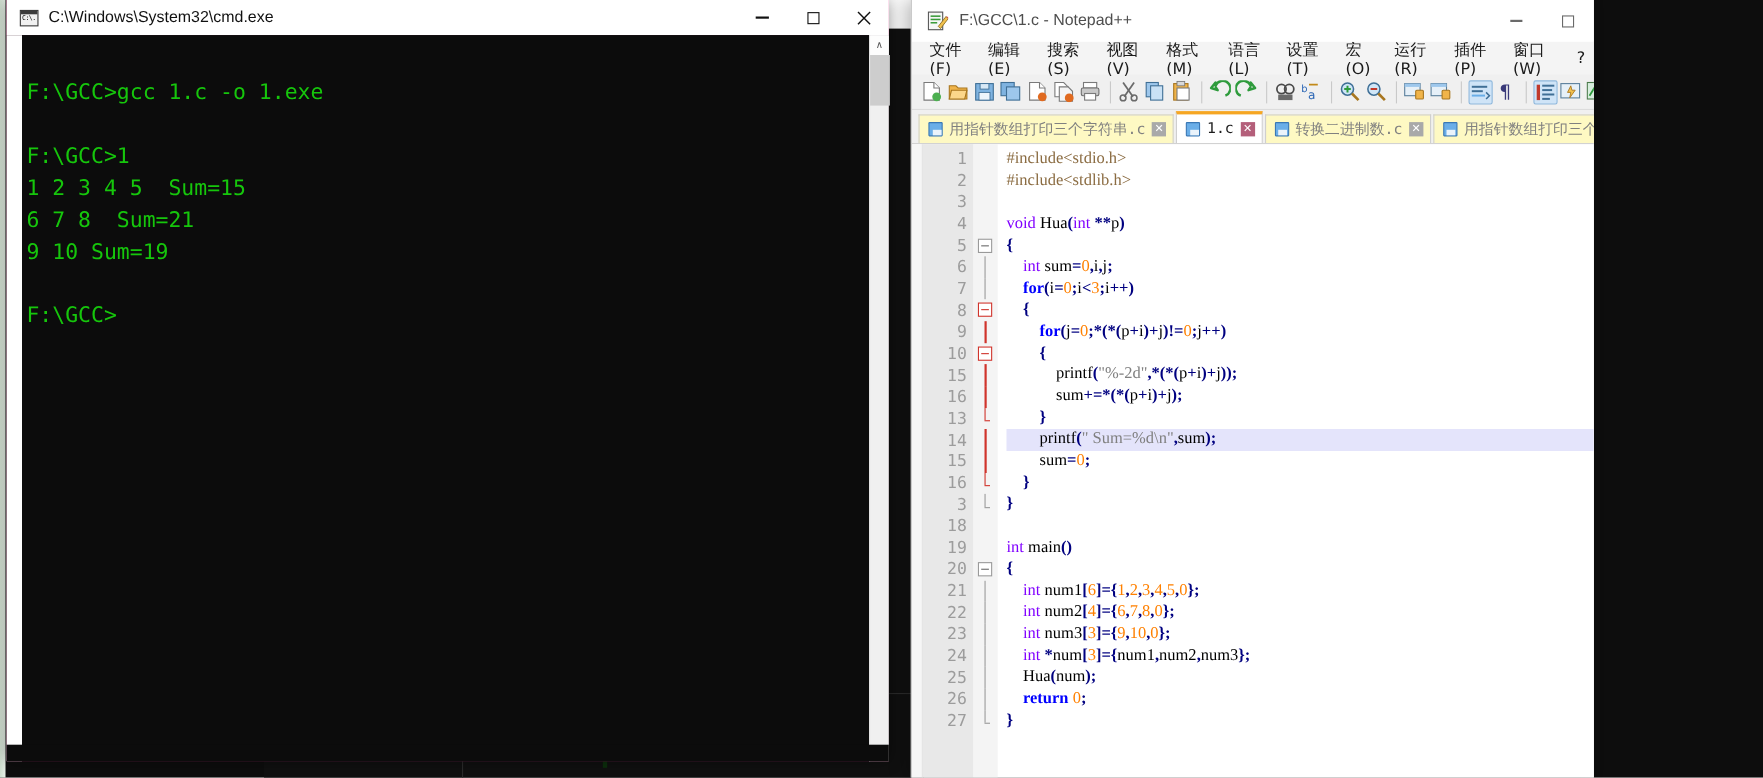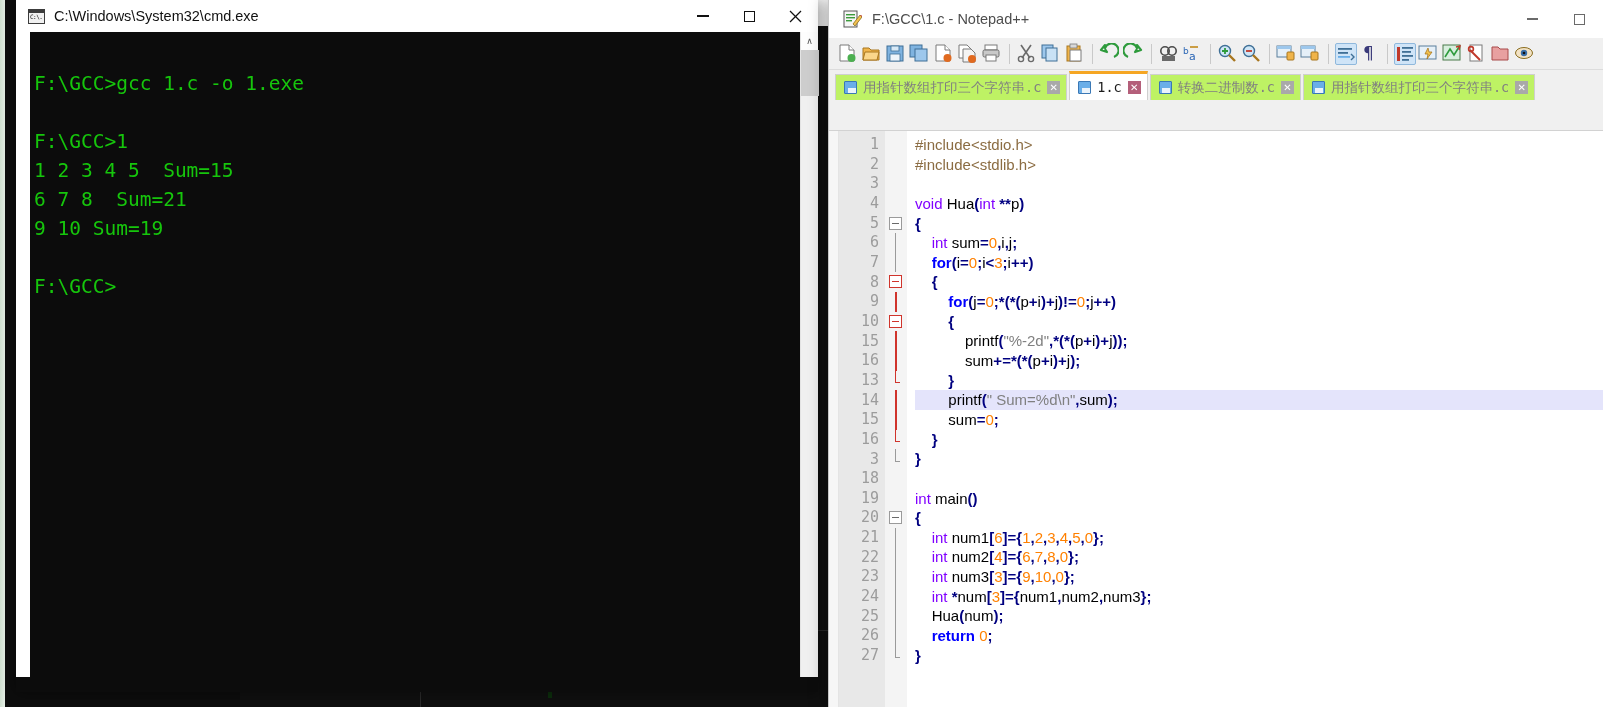--- a/index.html
+++ b/index.html
@@ -85,21 +85,21 @@
     position: absolute; left: 548px; top: 668px; width: 4px; height: 30px;
     background: #0c2f0c;
   }
   .bg-leftedge {
     position: absolute; left: 0; top: 0; width: 5px; height: 707px;
     background: linear-gradient(to right, #cfdfcf, #e7f0e7);
   }
 
   
   .cmd-win {
-    position: absolute; left: 16px; top: 0; width: 802px; height: 692px;
+    position: absolute; left: 6px; top: 0; width: 802px; height: 692px;
     background: #ec4899;
     box-shadow: 0 0 14px rgba(0,0,0,.45);
   }
   .cmd-title {
     height: 32px; background: #ffffff; display: flex; align-items: center;
     border-bottom: 0;
   }
   .cmd-icon {
     width: 17px; height: 15px; margin-left: 12px; margin-right: 9px;
     background: #f1f1f1; border: 1px solid #3c3c3c; position: relative; flex: none;
@@ -147,21 +147,21 @@
     position: absolute; left: 0; top: 18px; width: 18px; height: 46px;
     background: #cdcdcd;
   }
   .cmd-bottom-edge {
     position: absolute; left: 0; bottom: 0; width: 802px; height: 15px;
     background: #0c0c0c;
   }
 
   
   .npp {
-    position: absolute; left: 828px; top: 0; width: 775px; height: 707px;
+    position: absolute; left: 828px; top: 0; width: 621px; height: 707px;
     background: #f0f0f0;
     box-shadow: -5px 0 14px rgba(0,0,0,.25);
     border-left: 1px solid #c6c6c6;
     overflow: hidden;
   }
   .npp-titlebar {
     height: 38px; background: #ffffff; display: flex; align-items: center;
     position: relative;
   }
   .npp-app-icon {
@@ -196,21 +196,21 @@
   .tb-active { background: #cfe4f7; border: 1px solid #8fb8dc; }
 
   
   .npp-tabbar {
     height: 30px; background: #f0f0f0; display: flex; align-items: flex-end;
     padding-left: 6px; position: relative;
   }
   .npp-tab {
     height: 26px; display: flex; align-items: center; gap: 6px;
     padding: 0 6px 0 8px; font-size: 13.5px; color: #808080;
-    background: #bef264; border: 1px solid #cfcfcf; border-bottom: none;
+    background: #fef9c3; border: 1px solid #cfcfcf; border-bottom: none;
     font-family: "DejaVu Sans Mono", monospace;
     margin-right: 2px; white-space: nowrap;
   }
   .npp-tab.active {
     background: #ffffff; color: #1b1b1b; height: 29px;
     border-top: 3px solid #f5a623;
   }
   .tab-save-ico {
     width: 13px; height: 13px; background: #6aaee8; border: 1px solid #3a78b5;
     position: relative; flex: none; border-radius: 1px;
@@ -254,21 +254,21 @@
   }
   .fbox.red { border-color: #d0342c; }
   .fbox.red:after { background: #d0342c; }
   .fline { position: absolute; left: 10px; top: 0; width: 1px; height: 100%; background: #9a9a9a; }
   .fline.red { background: #d0342c; width: 1.6px; }
   .ftail { position: absolute; left: 10px; top: 0; width: 1px; height: 60%; background: #9a9a9a; }
   .ftail:after { content: ""; position: absolute; left: 0; top: 100%; width: 5px; height: 1px; background: #9a9a9a; }
   .ftail.red { background: #d0342c; }
   .ftail.red:after { background: #d0342c; }
   .ed-code {
-    flex: 1; font-family: Liberation Sans, sans-serif; font-size: 15px;
+    flex: 1; font-family: Liberation Serif, serif; font-size: 15px;
     line-height: 19.65px; padding: 4px 0 0 8px; white-space: pre; color: #000;
     position: relative; overflow: hidden;
   }
   .ed-row { height: 19.65px; }
   .ed-row.hl { background: #e4e4fb; }
   
   .k-pre { color: #8b6c42; }      
   .k-type { color: #8000ff; font-weight: normal; }   
   .k-kw { color: #0000ff; font-weight: bold; }       
   .k-num { color: #ff8000; }
@@ -348,20 +348,34 @@
       <div class="npp-wbtns">
         <div class="npp-wbtn">
             <span class="mn"></span>
           </div>
         <div class="npp-wbtn">
             <span class="sq"></span>
           </div>
       </div>
     </div>
 
+    <div class="npp-menubar" id="npp-menubar">
+        <div class="npp-menu-item">文件(F)</div>
+        <div class="npp-menu-item">编辑(E)</div>
+        <div class="npp-menu-item">搜索(S)</div>
+        <div class="npp-menu-item">视图(V)</div>
+        <div class="npp-menu-item">格式(M)</div>
+        <div class="npp-menu-item">语言(L)</div>
+        <div class="npp-menu-item">设置(T)</div>
+        <div class="npp-menu-item">宏(O)</div>
+        <div class="npp-menu-item">运行(R)</div>
+        <div class="npp-menu-item">插件(P)</div>
+        <div class="npp-menu-item">窗口(W)</div>
+        <div class="npp-menu-item">?</div>
+      </div>
 
     <div class="npp-toolbar" id="npp-toolbar">
         <div class="tb-ico"><svg width="20" height="20" viewBox="0 0 20 20">
             <path d="M3 2 h9 l5 5 v11 h-14 z" fill="#ffffff" stroke="#7a7a7a" stroke-width="1"></path>
             <path d="M12 2 v5 h5" fill="#ffffff" stroke="#7a7a7a" stroke-width="1"></path>
             <circle cx="14.5" cy="15" r="4" fill="#4caf50"></circle>
           </svg></div>
         <div class="tb-ico"><svg width="20" height="20" viewBox="0 0 20 20">
             <path d="M2 5 h6 l2 2 h8 v10 h-16 z" fill="#f0b44a" stroke="#a8761f" stroke-width="1"></path>
             <path d="M4 9 h14 l-2 8 h-14 z" fill="#fbd68a" stroke="#a8761f" stroke-width="1"></path>

